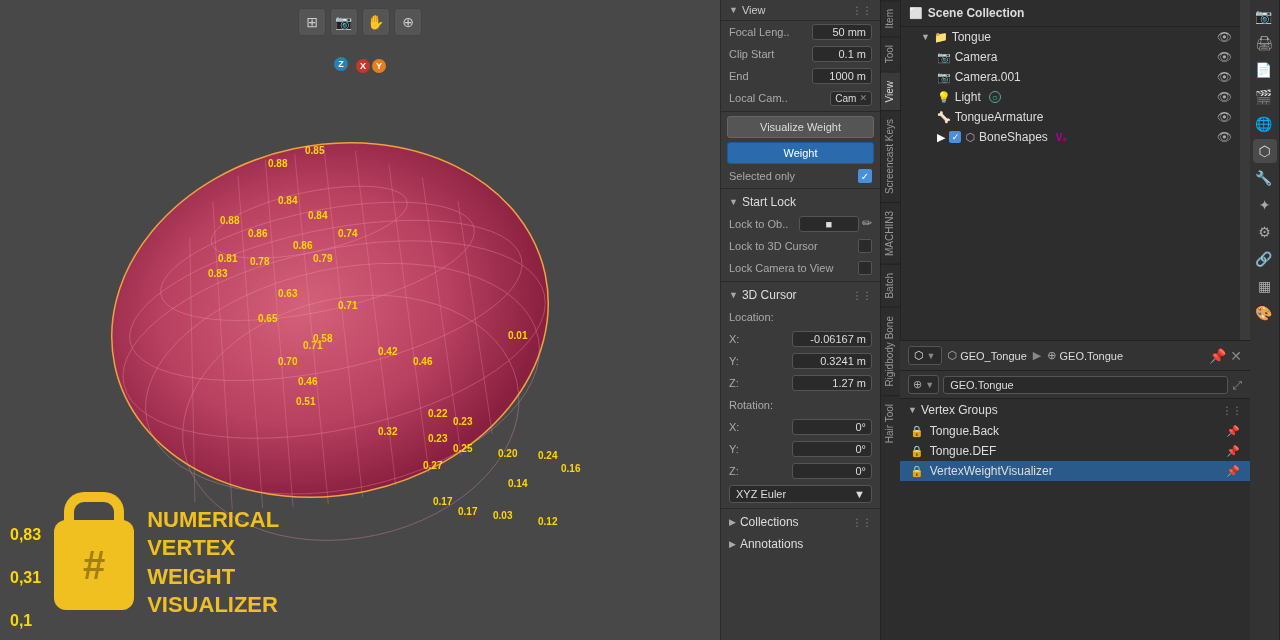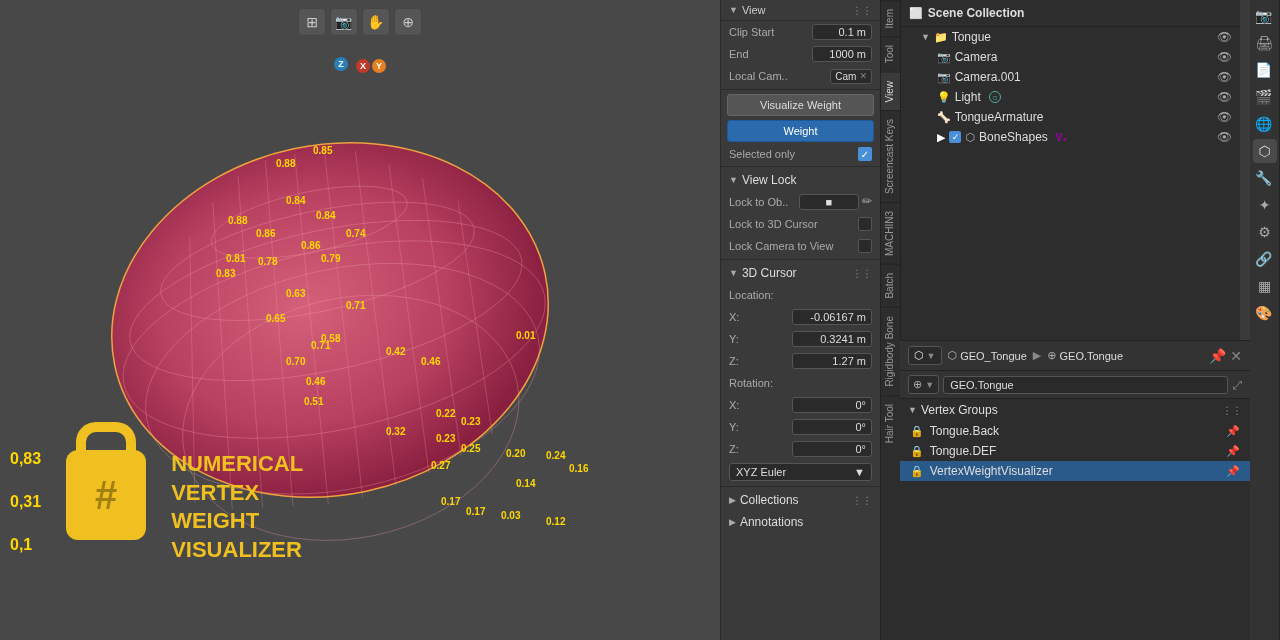--- a/index.html
+++ b/index.html
@@ -69,23 +69,23 @@
     }
 
     
     .bottom-overlay {
       position: absolute;
       bottom: 0;
       left: 0;
       width: 380px;
       height: 200px;
       display: flex;
-      align-items: flex-start;
+      align-items: flex-end;
       padding: 10px;
-      gap: 25px;
+      gap: 13px;
     }
 
     .weight-values {
       display: flex;
       flex-direction: column;
       gap: 25px;
       color: #ffd700;
       font-size: 16px;
       font-weight: bold;
     }
@@ -498,21 +498,21 @@
       <line x1="220" y1="80" x2="175" y2="410" transform="rotate(-12 280 240)"></line>
       <line x1="190" y1="100" x2="145" y2="405" transform="rotate(-12 280 240)"></line>
       <line x1="400" y1="120" x2="380" y2="400" transform="rotate(-12 280 240)"></line>
       <line x1="430" y1="150" x2="415" y2="385" transform="rotate(-12 280 240)"></line>
       <line x1="160" y1="130" x2="110" y2="390" transform="rotate(-12 280 240)"></line>
     </g>
 
     <ellipse cx="280" cy="240" rx="220" ry="175" fill="none" stroke="#f0a040" stroke-width="1.5" transform="rotate(-12 280 240)"></ellipse>
   </svg>
 
-  <div style="position:absolute;top:0;left:8px;width:720px;height:544px;pointer-events:none;">
+  <div style="position:absolute;top:0;left:0;width:720px;height:544px;pointer-events:none;">
     <span class="weight-label" style="top:145px;left:305px">0.85</span>
     <span class="weight-label" style="top:158px;left:268px">0.88</span>
     <span class="weight-label" style="top:215px;left:220px">0.88</span>
     <span class="weight-label" style="top:195px;left:278px">0.84</span>
     <span class="weight-label" style="top:210px;left:308px">0.84</span>
     <span class="weight-label" style="top:228px;left:248px">0.86</span>
     <span class="weight-label" style="top:240px;left:293px">0.86</span>
     <span class="weight-label" style="top:228px;left:338px">0.74</span>
     <span class="weight-label" style="top:253px;left:218px">0.81</span>
     <span class="weight-label" style="top:256px;left:250px">0.78</span>
@@ -569,20 +569,24 @@
 
   <div class="view-panel">
     <div class="panel-header">
       <div class="panel-header-title">
         <span class="panel-triangle">▼</span>
         <span>View</span>
       </div>
       <span class="panel-dots">⋮⋮</span>
     </div>
 
+    <div class="panel-row">
+      <span class="panel-label">Focal Leng..</span>
+      <div class="panel-value-box">50 mm</div>
+    </div>
 
     <div class="panel-row">
       <span class="panel-label">Clip Start</span>
       <div class="panel-value-box">0.1 m</div>
     </div>
 
     <div class="panel-row">
       <span class="panel-label">End</span>
       <div class="panel-value-box">1000 m</div>
     </div>
@@ -605,21 +609,21 @@
 
     <div class="selected-only-row">
       <span class="panel-label">Selected only</span>
       <div class="check-blue">✓</div>
     </div>
 
     <div class="section-divider"></div>
 
     <div class="collapsible-header">
       <span class="panel-triangle">▼</span>
-      <span>View Lock</span>
+      <span>Start Lock</span>
     </div>
 
     <div class="panel-row">
       <span class="panel-label">Lock to Ob..</span>
       <div style="display:flex;gap:3px;">
         <div class="panel-value-box" style="width:20px;text-align:center;">■</div>
         <div style="color:#aaa;font-size:12px;cursor:pointer;">✏</div>
       </div>
     </div>
 

